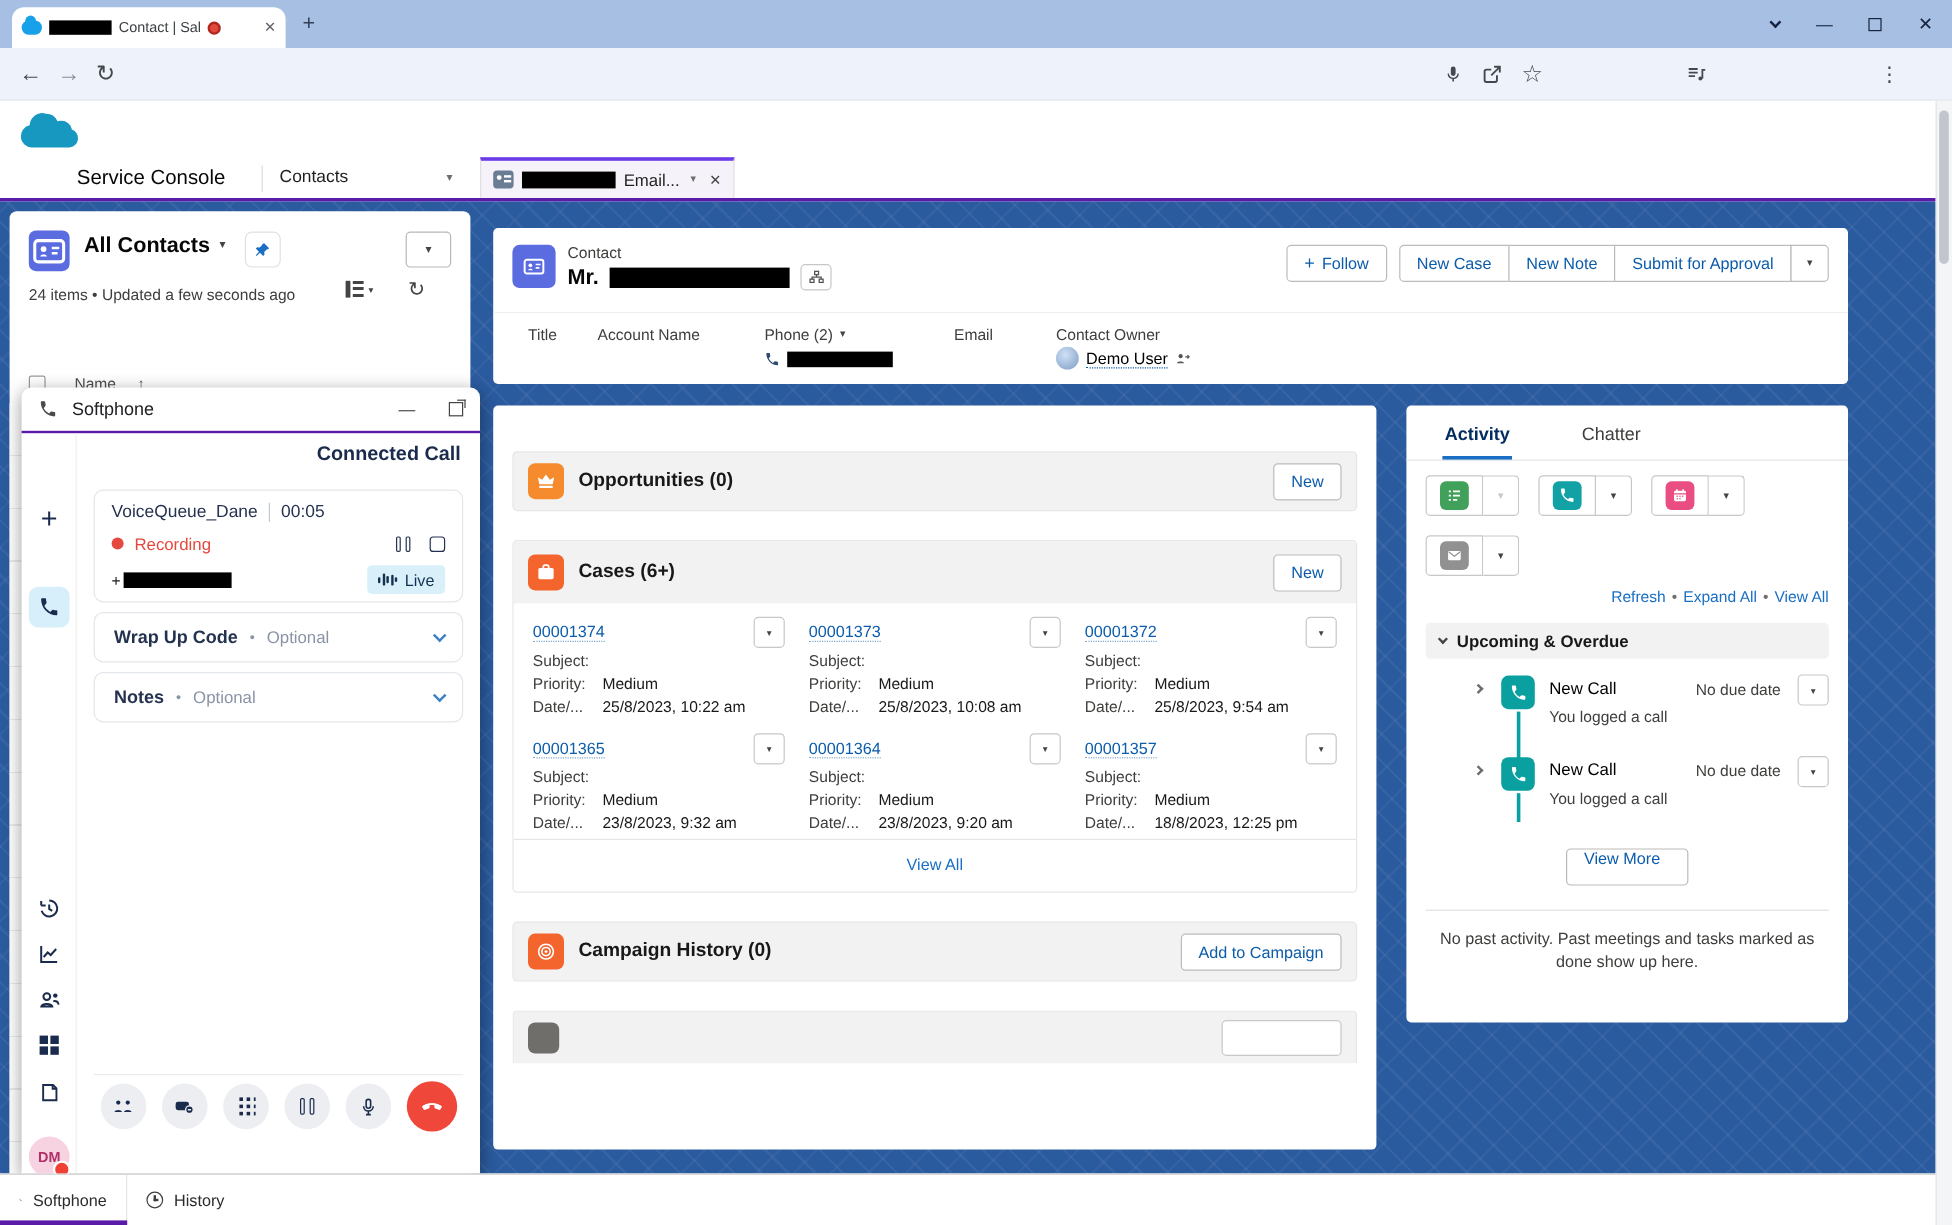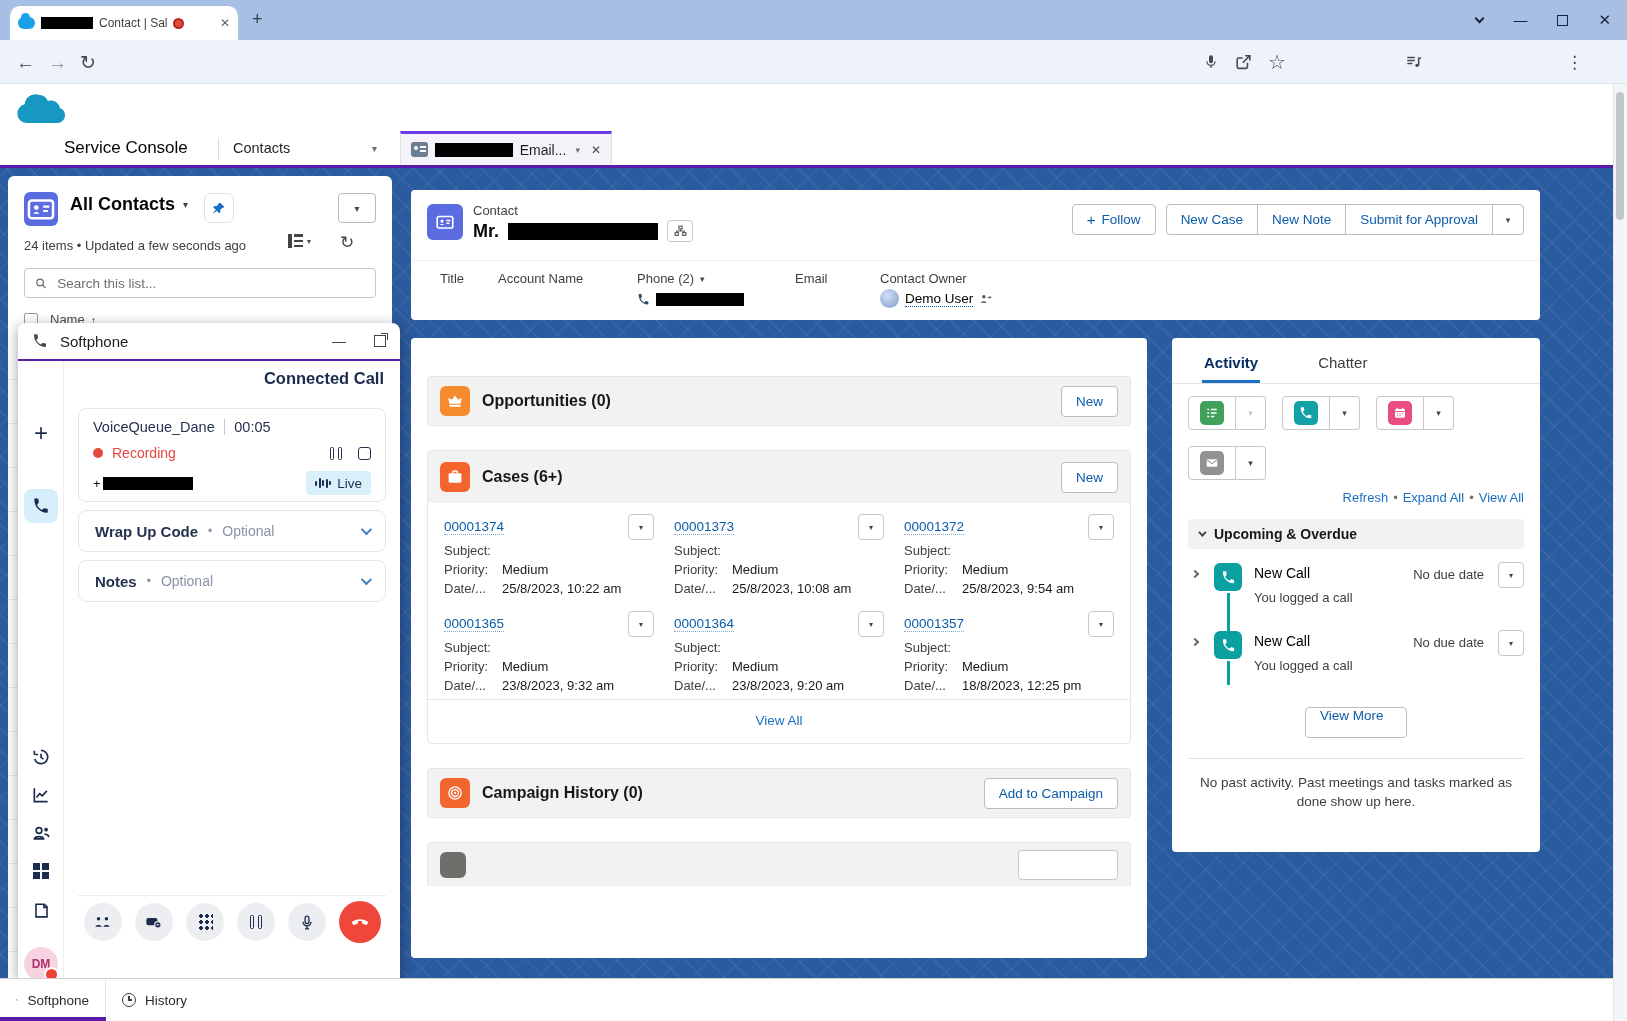--- a/index.html
+++ b/index.html
@@ -78,21 +78,21 @@
   .pin-btn{left:196px;top:17px;width:30px;height:30px;border:1px solid #e0e0e0;border-radius:6px;display:flex;align-items:center;justify-content:center;}
   .lp-dd{right:16px;top:17px;width:38px;height:30px;border:1px solid #b9b7b5;border-radius:4px;display:flex;align-items:center;justify-content:center;font-size:10px;color:#444;background:#fff;}
   .lp-meta{left:16px;top:62px;font-size:13px;color:#3e3e3c;}
   .lp-layout{left:280px;top:58px;font-size:13px;color:#444;display:flex;gap:4px;align-items:center;}
   .layout-ic{width:15px;height:14px;background:linear-gradient(#444,#444) 0 0/4px 14px no-repeat,
              repeating-linear-gradient(#444 0 2.5px,transparent 2.5px 5.5px) 6px 0/9px 14px no-repeat;}
   .lp-refresh{left:332px;top:56px;font-size:17px;color:#444;}
   .lp-search{left:16px;top:92px;width:352px;height:30px;border:1px solid #c9c7c5;border-radius:4px;display:flex;align-items:center;padding:0 10px;gap:8px;background:#fff;}
   .lp-search input{border:none;outline:none;font-size:13.5px;width:100%;font-family:inherit;color:#514f4d;}
   .lp-search input::placeholder{color:#706e6b;}
-  .lp-namerow{left:16px;top:136px;display:flex;align-items:center;gap:12px;color:#514f4d;font-size:13px;}
+  .lp-namerow{left:16px;top:136px;display:flex;align-items:center;gap:24px;color:#514f4d;font-size:13px;}
   .cbx{width:14px;height:14px;border:1px solid #9a9a9a;border-radius:2px;background:#fff;}
   .lp-lines{left:0;top:160px;right:0;bottom:0;background:repeating-linear-gradient(#fff 0 43px,#eceaea 43px 44px);}
 
   
   .softphone{left:18px;top:155px;width:382px;height:655px;background:#fff;border-radius:8px 8px 0 0;
              box-shadow:0 3px 14px rgba(0,0,0,.38);}
   .sp-header{left:0;top:0;width:100%;height:36px;display:flex;align-items:center;padding:0 14px;gap:12px;}
   .sp-title{font-size:15px;color:#202124;}
   .sp-min{margin-left:auto;color:#444;font-size:14px;}
   .sp-pop{width:12px;height:12px;border:1.6px solid #444;position:relative;margin-left:16px;}
@@ -204,21 +204,21 @@
   .qa-icon{width:24px;height:24px;border-radius:5px;display:flex;align-items:center;justify-content:center;}
   .filters-row{margin-top:14px;padding:0 16px;display:flex;justify-content:flex-end;align-items:center;gap:12px;}
   .filters-txt{font-size:13px;color:#3e3e3c;}
   .gear-btn{width:36px;height:30px;border:1px solid #c9c7c5;border-radius:4px;display:flex;align-items:center;justify-content:center;font-size:15px;color:#444;background:#fff;}
   .links-row{margin-top:10px;padding-right:16px;text-align:right;font-size:13px;}
   .links-row a{color:#1a6fc4;text-decoration:none;}
   .links-row .sep{color:#706e6b;margin:0 5px;}
   .sect-bar{margin:14px 16px 0;height:30px;background:#f3f2f2;border-radius:4px;display:flex;align-items:center;padding:0 10px;gap:10px;}
   .sect-bar .chev{width:6px;height:6px;color:#444;transform:rotate(45deg) translateY(-2px);}
   .sect-title{font-size:14px;font-weight:bold;color:#181818;}
-  .tl-item{position:relative;height:60px;margin-top:8px;}
+  .tl-item{position:relative;height:60px;margin-top:8px;margin-left:37px;}
   .tl-exp{position:absolute;left:20px;top:14px;color:#706e6b;width:6px;height:6px;}
   .tl-icon{position:absolute;left:42px;top:6px;width:28px;height:28px;background:#0aa0a0;border-radius:6px;display:flex;align-items:center;justify-content:center;}
   .tl-line{position:absolute;left:55px;top:36px;width:3px;height:42px;background:#0aa0a0;}
   .tl-title{position:absolute;left:82px;top:8px;font-size:14px;}
   .tl-sub{position:absolute;left:82px;top:33px;font-size:13px;color:#3e3e3c;}
   .tl-due{position:absolute;right:56px;top:10px;font-size:13px;color:#3e3e3c;}
   .tl-dd{position:absolute;right:16px;top:5px;}
   .viewmore{margin:22px auto 0;display:block;width:102px;}
   .act-div{margin:20px 16px 0;border-top:1px solid #e0e0e0;}
   .act-empty{margin:14px 22px 0;text-align:center;font-size:13.5px;color:#3e3e3c;line-height:19px;}
@@ -355,27 +355,20 @@
             <path d="M14 3l7 7-2 2-1-.5-4 4 .5 3.5-2 2-4.5-4.5L3 21l-1-1 4.5-5L2 10.5l2-2L7.5 9l4-4L11 4z" fill="#1a6fc4"></path>
           </svg>
       </div>
       <div class="abs lp-dd">▾</div>
       <div class="abs lp-meta">24 items • Updated a few seconds ago</div>
       <div class="abs lp-layout">
         <span class="layout-ic"></span>
         <span style="font-size:8px;color:#444;">▾</span>
       </div>
       <span class="abs lp-refresh">↻</span>
-      <div class="abs lp-search">
-        <svg width="13" height="13" viewBox="0 0 24 24">
-            <circle cx="10" cy="10" r="6.5" fill="none" stroke="#706e6b" stroke-width="2.4"></circle>
-            <path d="M15 15l6 6" stroke="#706e6b" stroke-width="2.4"></path>
-          </svg>
-        <input placeholder="Search this list..." style="">
-      </div>
       <div class="abs lp-namerow">
         <span class="cbx"></span>
         <span>Name</span>
         <span style="font-size:11px;color:#444;margin-left:-6px;">↑</span>
       </div>
       <div class="abs lp-lines"></div>
     </div>
 
     <div class="abs softphone">
       <div class="abs sp-header">

